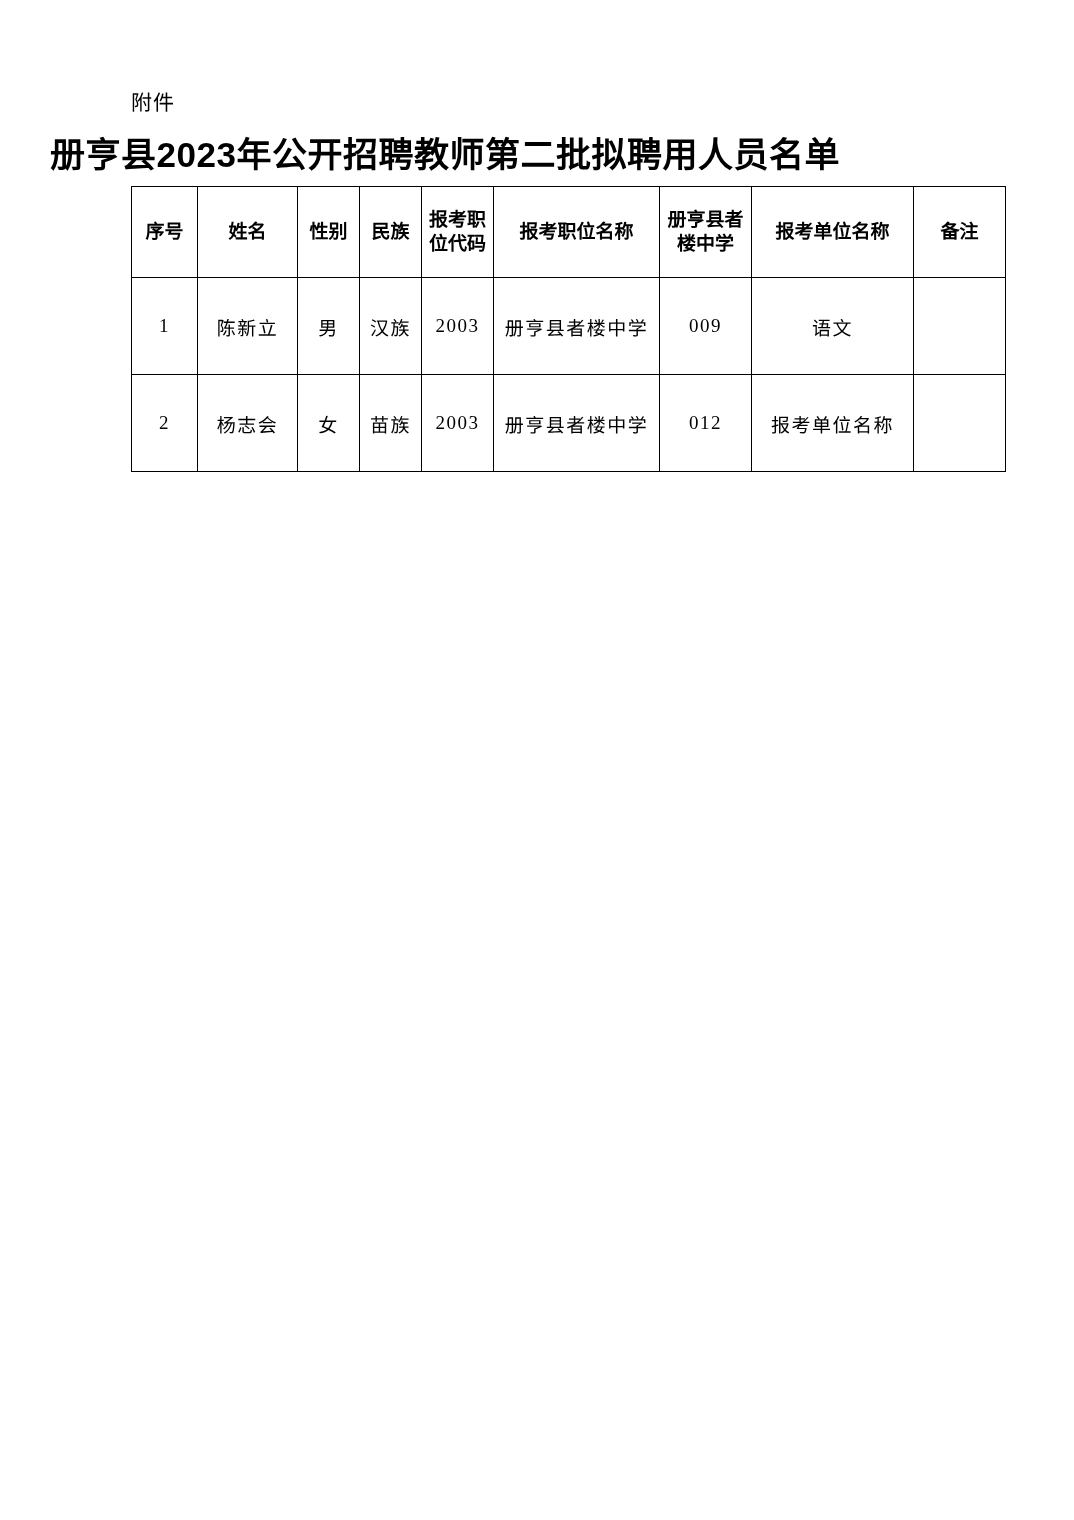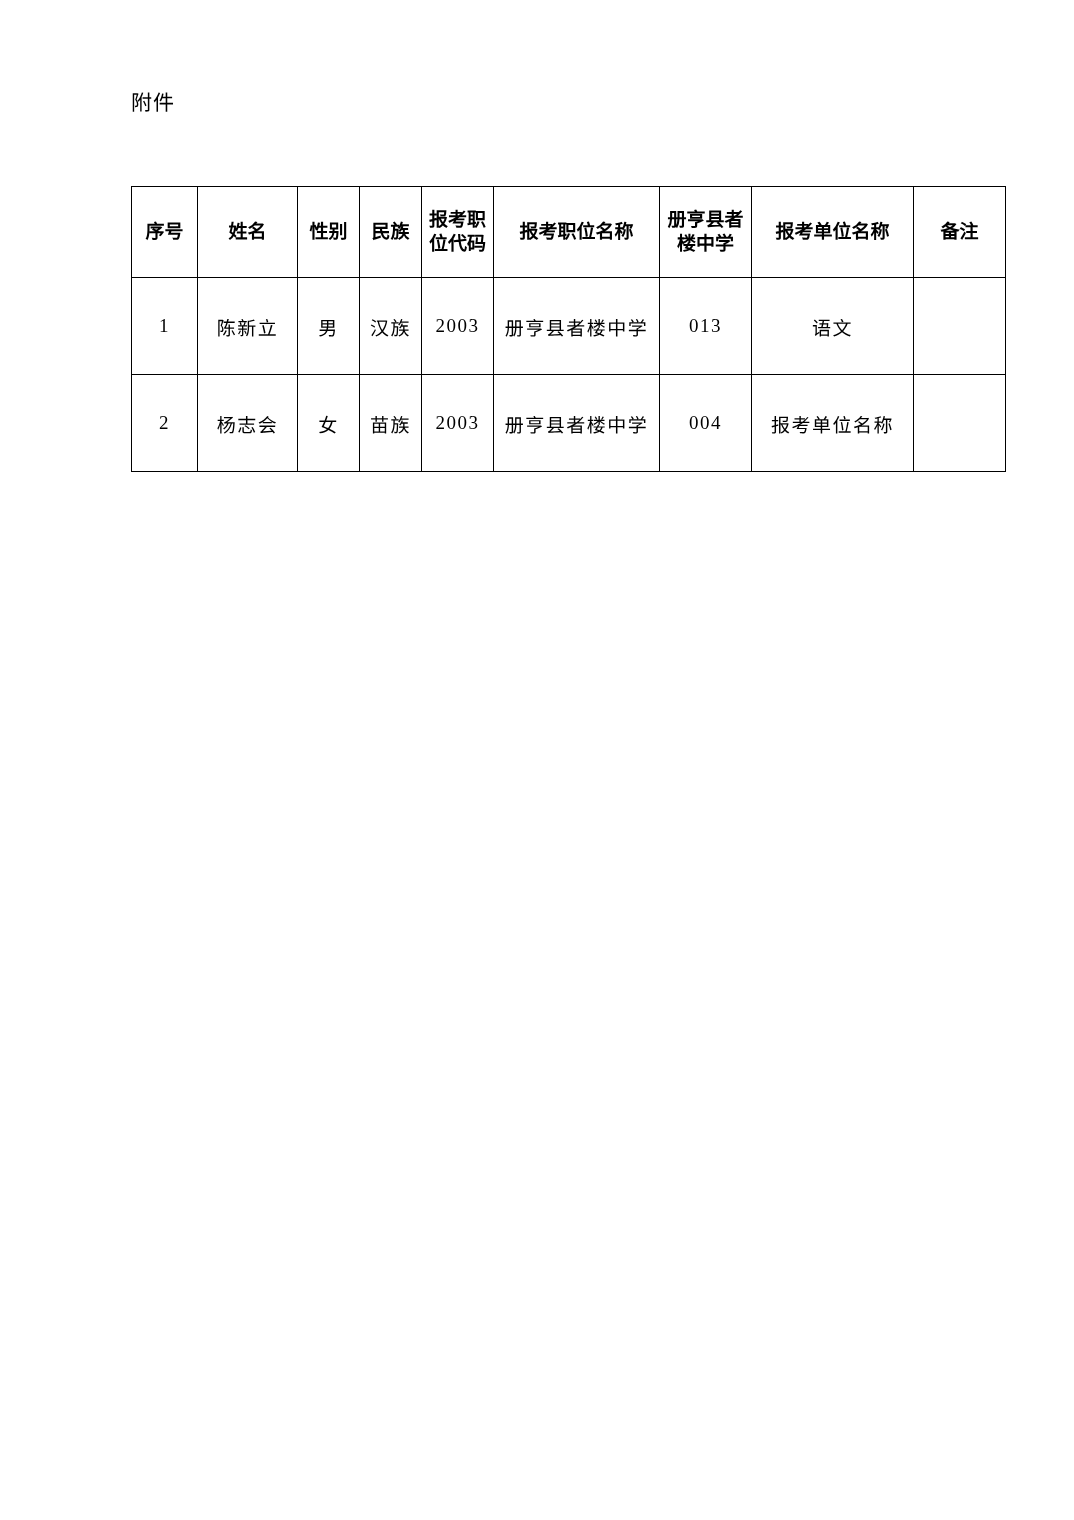--- a/index.html
+++ b/index.html
@@ -91,20 +91,21 @@
   col.c-posname { width: 162px; }
   col.c-remark  { width: 92px; }
 </style>
 </head>
 <body>
 
 <div class="page">
 
   <div class="attachment-label">附件</div>
 
+  <div class="doc-title">册亨县2023年公开招聘教师第二批拟聘用人员名单</div>
 
   <div class="table-wrap">
     <table class="roster">
       <colgroup>
         <col class="c-seq">
         <col class="c-name">
         <col class="c-gender">
         <col class="c-ethnic">
         <col class="c-unitcode">
         <col class="c-unitname">
@@ -126,32 +127,32 @@
         </tr>
       </thead>
       <tbody>
         <tr>
           <td class="num">1</td>
           <td>陈新立</td>
           <td>男</td>
           <td>汉族</td>
           <td class="code">2003</td>
           <td>册亨县者楼中学</td>
-          <td class="code">013</td>
+          <td class="code">009</td>
           <td>语文</td>
           <td></td>
         </tr>
         <tr>
           <td class="num">2</td>
           <td>杨志会</td>
           <td>女</td>
           <td>苗族</td>
           <td class="code">2003</td>
           <td>册亨县者楼中学</td>
-          <td class="code">004</td>
+          <td class="code">012</td>
           <td>报考单位名称</td>
           <td></td>
         </tr>
       </tbody>
     </table>
   </div>
 
 </div>
 
 </body></html>

